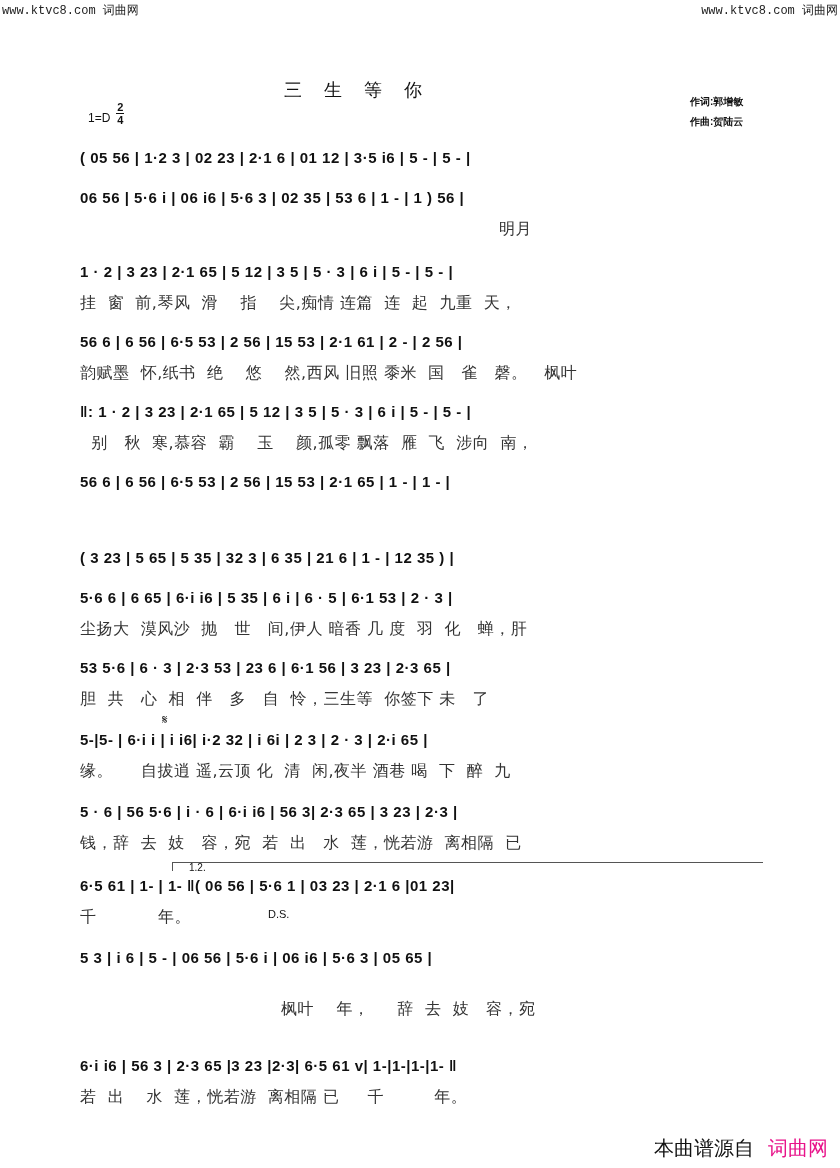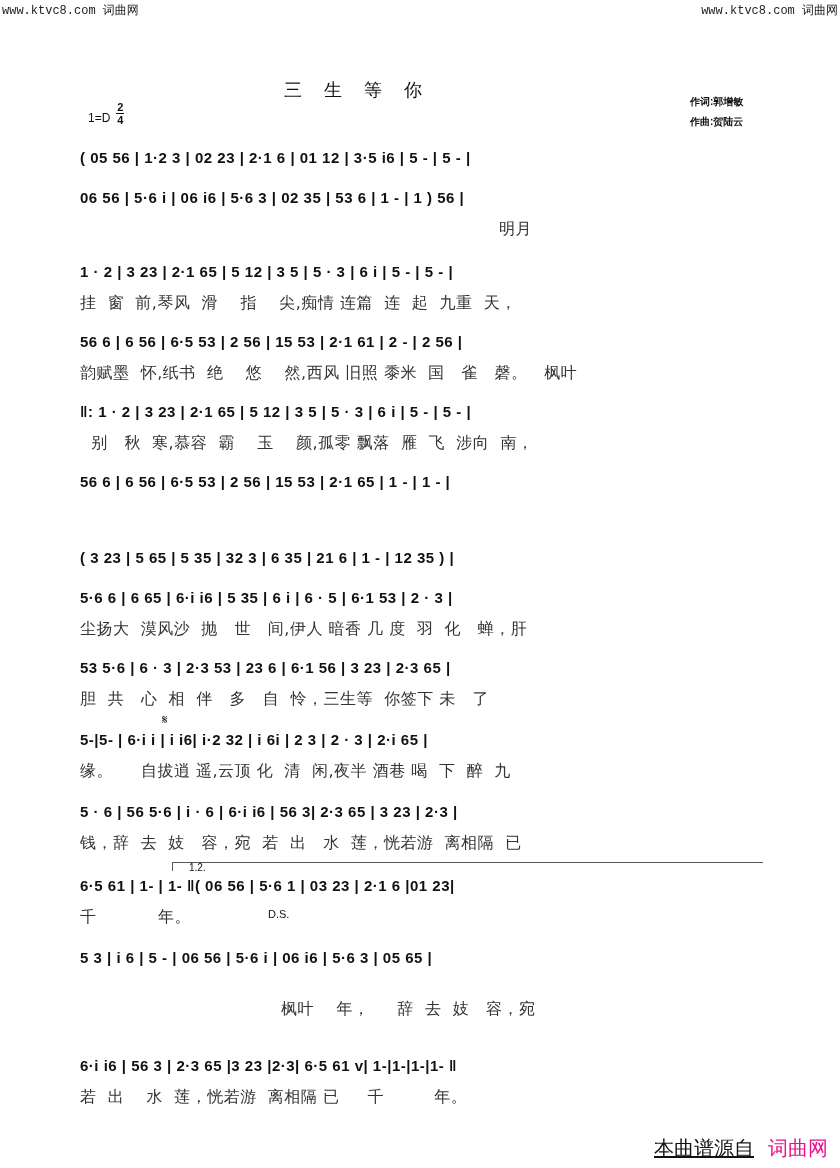--- a/index.html
+++ b/index.html
@@ -12,21 +12,21 @@
            font-family: "DejaVu Serif", "Liberation Serif", serif; font-size: 18px; letter-spacing: 22px; }
   .key { position: absolute; top: 102px; left: 88px; font-size: 12px; display: flex; align-items: flex-end; }
   .frac { display: inline-flex; flex-direction: column; align-items: center; margin-left: 6px; font-weight: bold; font-size: 11px; line-height: 10px; }
   .frac .bar { width: 8px; border-top: 1px solid #111; margin: 1px 0; }
   .credits { position: absolute; top: 92px; left: 690px; font-size: 10px; font-weight: bold; line-height: 20px; }
   .row { position: absolute; left: 80px; width: 680px; }
   .notes { font-family: "Liberation Sans", "DejaVu Sans", sans-serif; font-weight: bold; font-size: 15px;
            white-space: pre; letter-spacing: 0.5px; height: 20px; line-height: 20px; }
   .lyrics { font-family: "DejaVu Sans", sans-serif; font-size: 16px; white-space: pre; color: #333; height: 18px; line-height: 18px; margin-top: 12px; letter-spacing: 0.5px; }
   .footer { position: absolute; right: 12px; bottom: 6px; font-size: 20px; }
-  .footer .src { color: #111; text-decoration: underline; }
+  .footer .src { color: #111; }
   .footer .brand { color: #e8138a; margin-left: 14px; text-align: center; }
   .volta { position: absolute; left: 172px; top: 862px; width: 590px; height: 8px; border-top: 1px solid #555; border-left: 1px solid #555; }
   .volta-label { position: absolute; left: 176px; top: 862px; font-size: 10px; margin-left: 13px; }
   .segno { position: absolute; left: 162px; top: 712px; font-size: 13px; }
   .ds { position: absolute; left: 268px; top: 908px; font-size: 11px; font-weight: normal; }
 </style>
 </head>
 <body>
 
 <div class="wm wm-left">www.ktvc8.com 词曲网</div>

